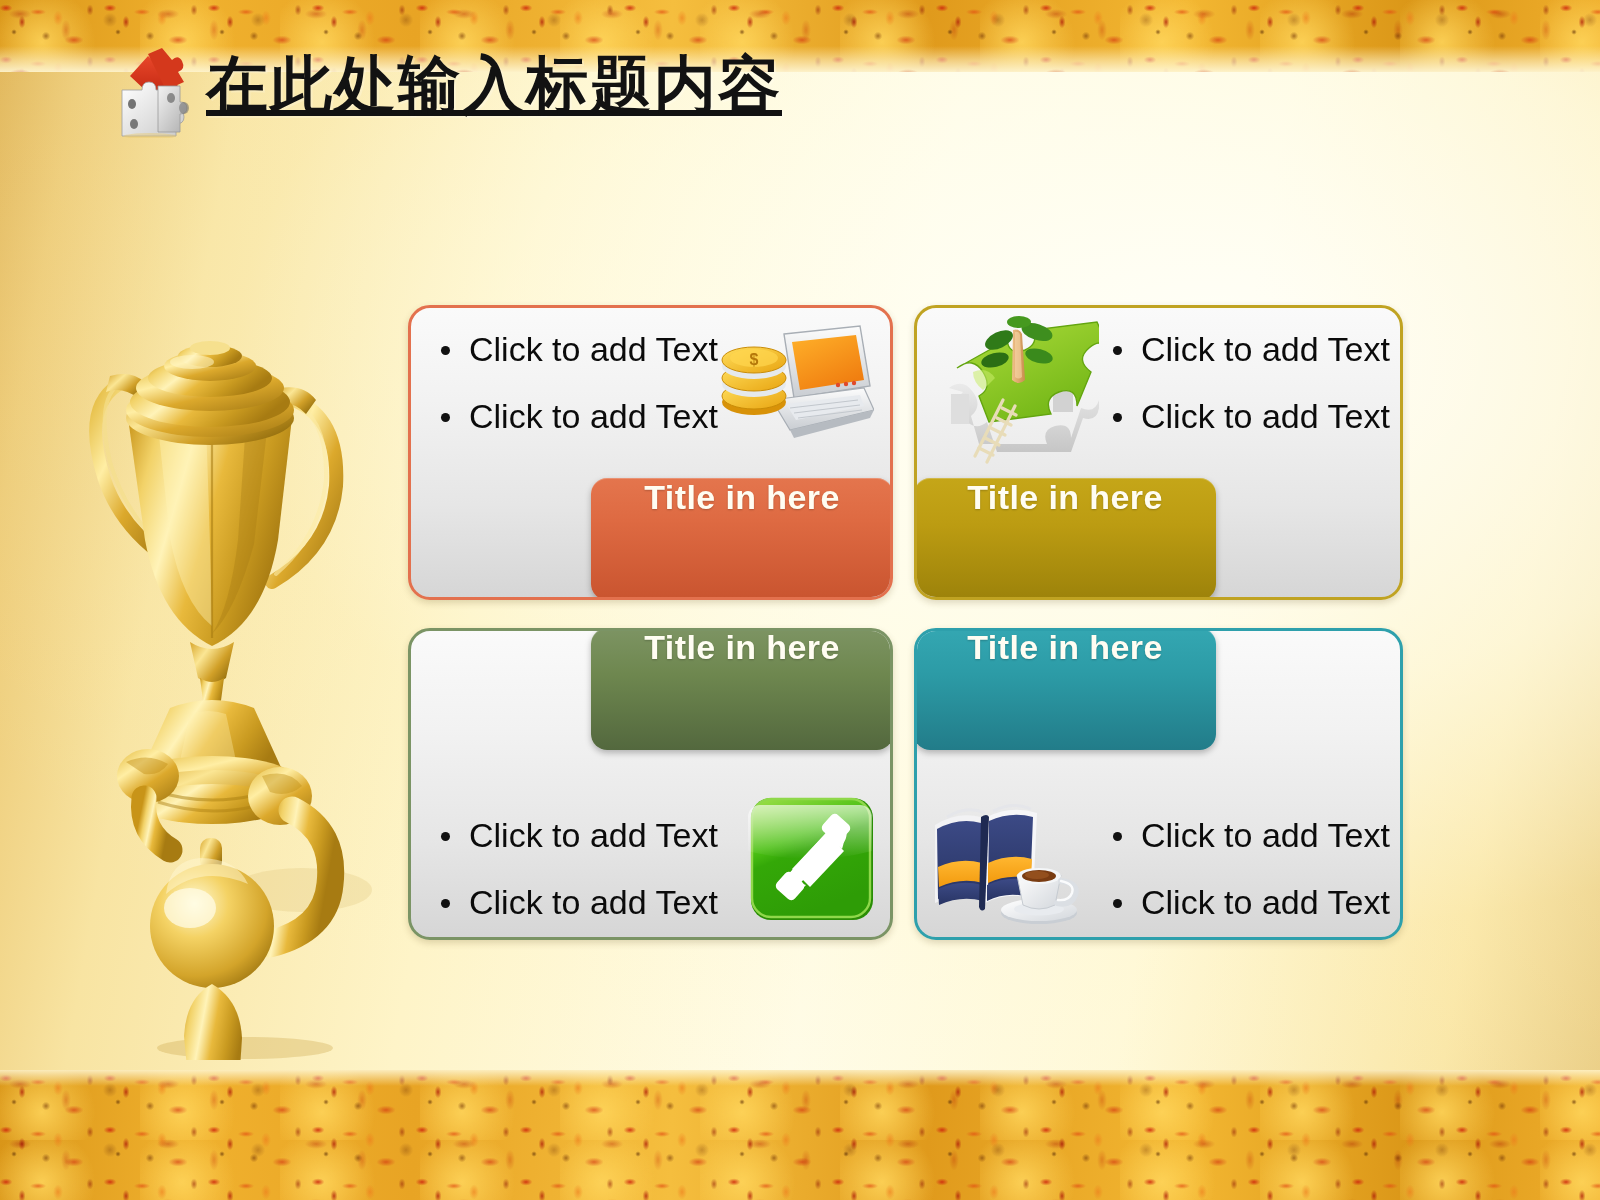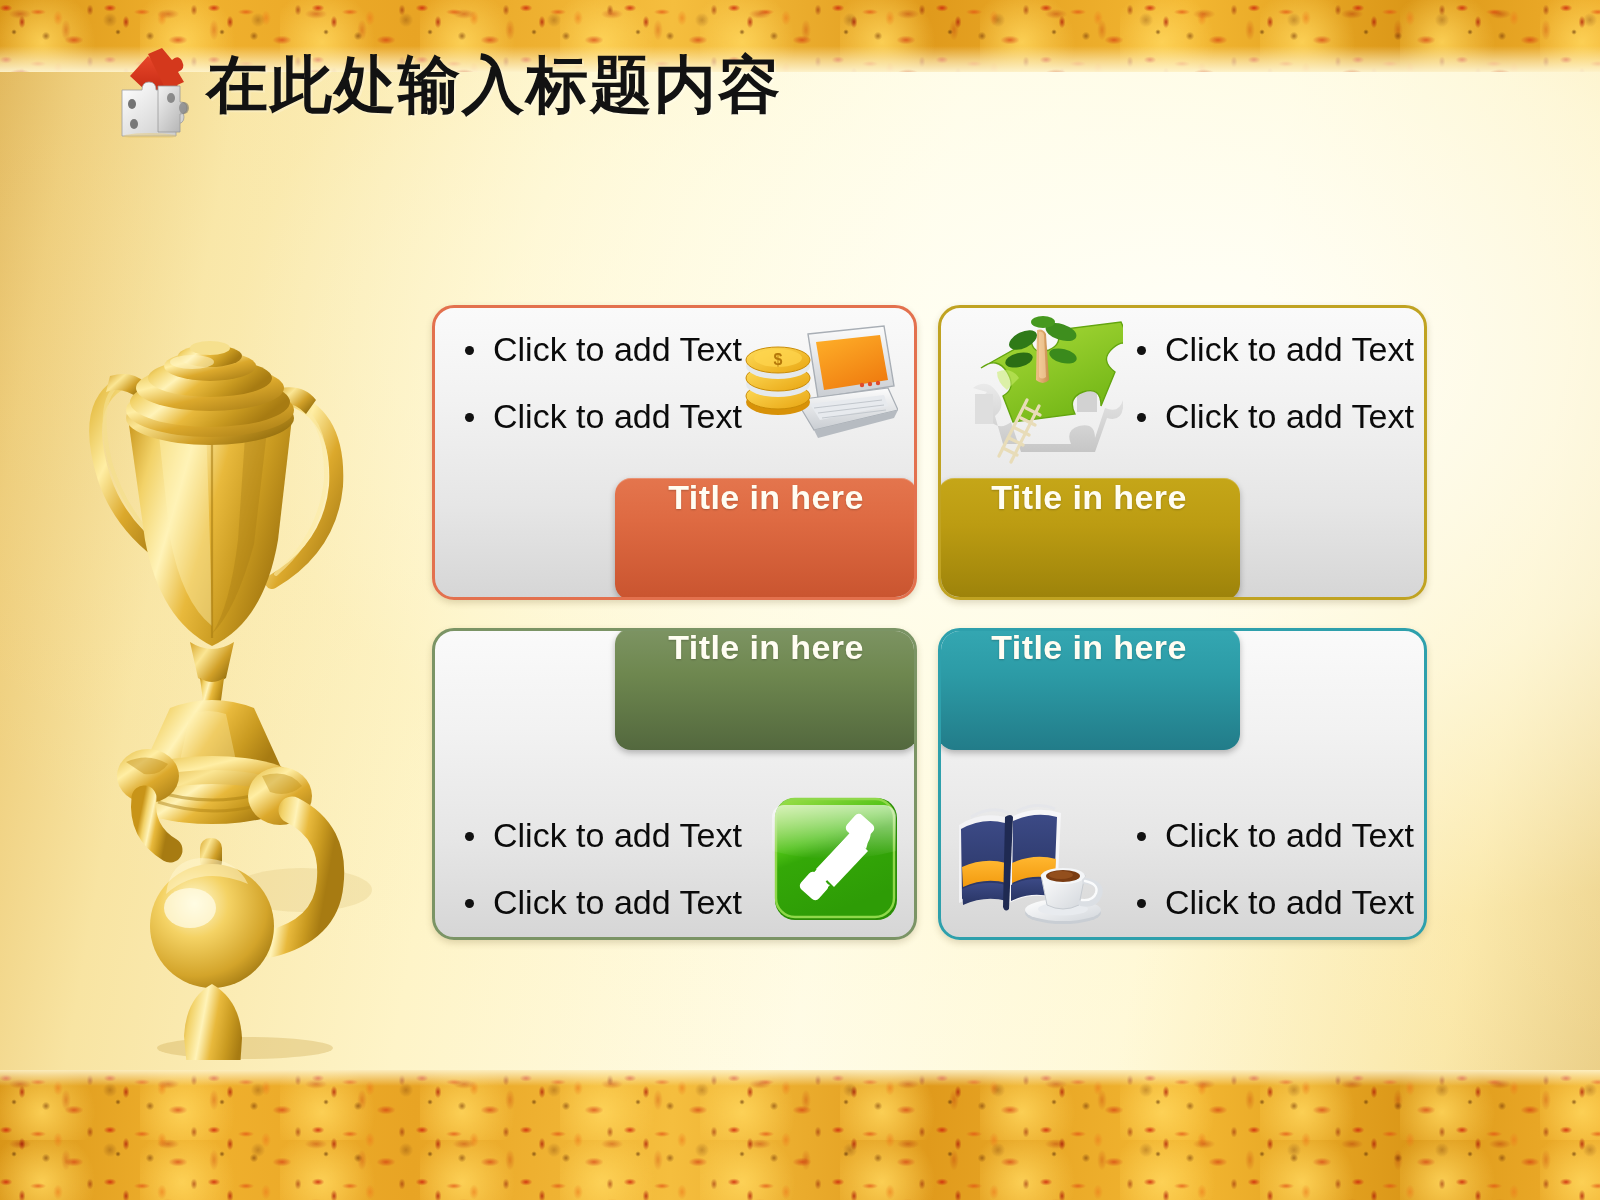--- a/index.html
+++ b/index.html
@@ -78,28 +78,29 @@
 
   .puzzle-logo { position:absolute; left:114px; top:46px; width:78px; height:92px; }
   .puzzle-logo svg { width:78px; height:92px; display:block; }
 
   .slide-title {
     position:absolute; left:206px; top:52px;
     font-size:62px; font-weight:bold; color:#121212;
     letter-spacing:2px; line-height:1.05;
     white-space:nowrap;
     text-shadow: 2px 2px 0 rgba(255,255,255,0.22);
+    text-decoration: underline;
   }
 
   
   .mascot { position:absolute; left:40px; top:290px; width:360px; height:770px; z-index:4; }
   .mascot svg { width:100%; height:100%; display:block; }
 
   
-  .cards { position:absolute; left:432px; top:305px; width:995px; height:463px; z-index:5; }
+  .cards { position:absolute; left:408px; top:305px; width:995px; height:463px; z-index:5; }
 
   .card {
     position:absolute;
     border-radius:22px;
     border:3px solid #ccc;
     background:linear-gradient(180deg,#FAFAFA 0%, #F2F2F2 32%, #E6E6E6 68%, #D6D6D6 100%);
     box-shadow: 0 3px 7px rgba(90,70,20,0.20);
     overflow:hidden;
   }
   .card-1 { left:0;     top:0;    width:485px; height:295px; border-color:#E3714E; }

